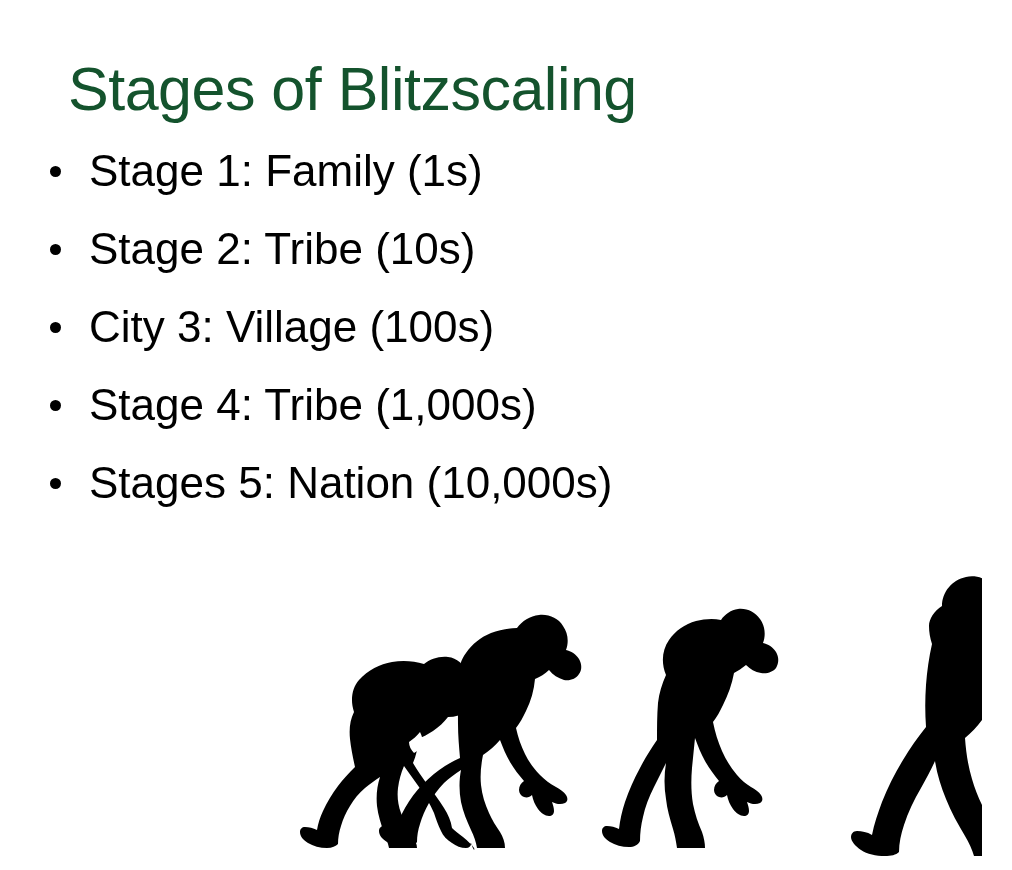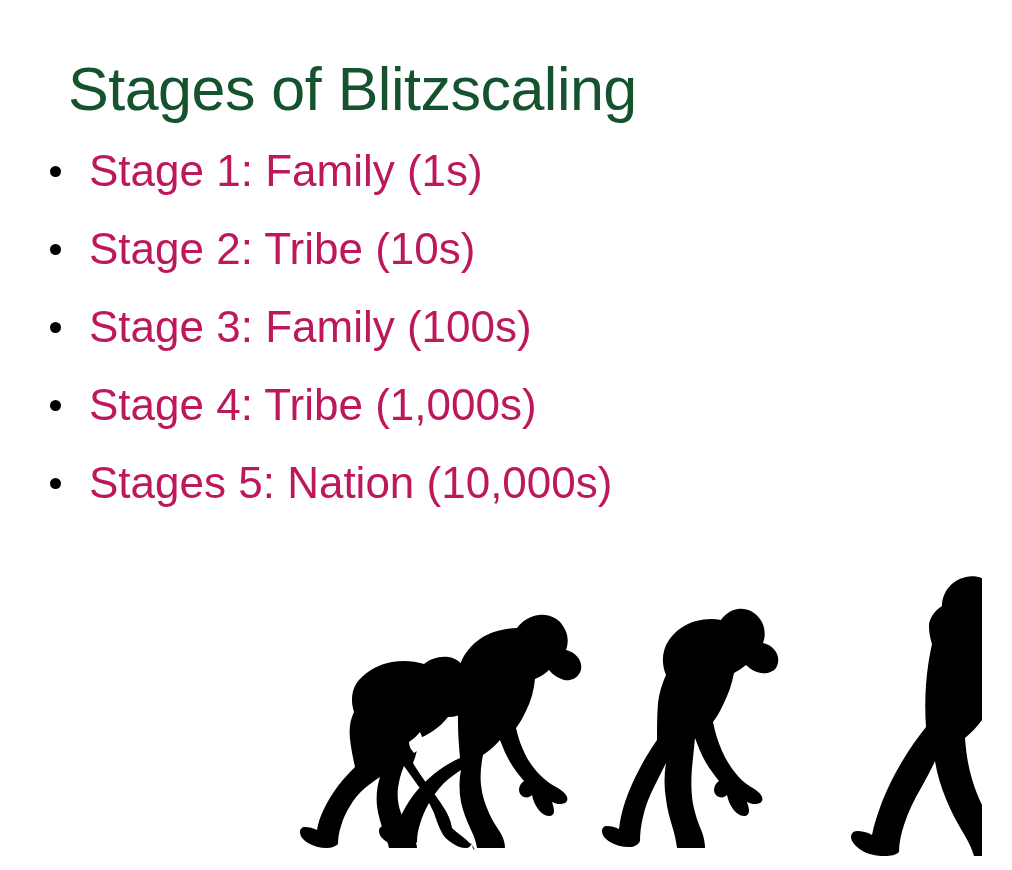--- a/index.html
+++ b/index.html
@@ -45,21 +45,21 @@
     padding: 0;
     list-style: none;
   }
   .bullet-item {
     position: relative;
     height: 78px;
     line-height: 78px;
     padding-left: 45px;
     font-size: 44px;
     font-weight: 400;
-    color: #be185d;
+    color: #000000;
     white-space: nowrap;
   }
   .bullet-marker {
     position: absolute;
     left: 6px;
     top: 50%;
     width: 11px;
     height: 11px;
     margin-top: -5px;
     border-radius: 50%;
@@ -97,21 +97,21 @@
     <li class="bullet-item">
       <span class="bullet-marker"></span>
       <span class="bullet-text">Stage 1: Family (1s)</span>
     </li>
     <li class="bullet-item">
       <span class="bullet-marker"></span>
       <span class="bullet-text">Stage 2: Tribe (10s)</span>
     </li>
     <li class="bullet-item">
       <span class="bullet-marker"></span>
-      <span class="bullet-text">Stage 3: Family (100s)</span>
+      <span class="bullet-text">City 3: Village (100s)</span>
     </li>
     <li class="bullet-item">
       <span class="bullet-marker"></span>
       <span class="bullet-text">Stage 4: Tribe (1,000s)</span>
     </li>
     <li class="bullet-item">
       <span class="bullet-marker"></span>
       <span class="bullet-text">Stages 5: Nation (10,000s)</span>
     </li>
   </ul>

